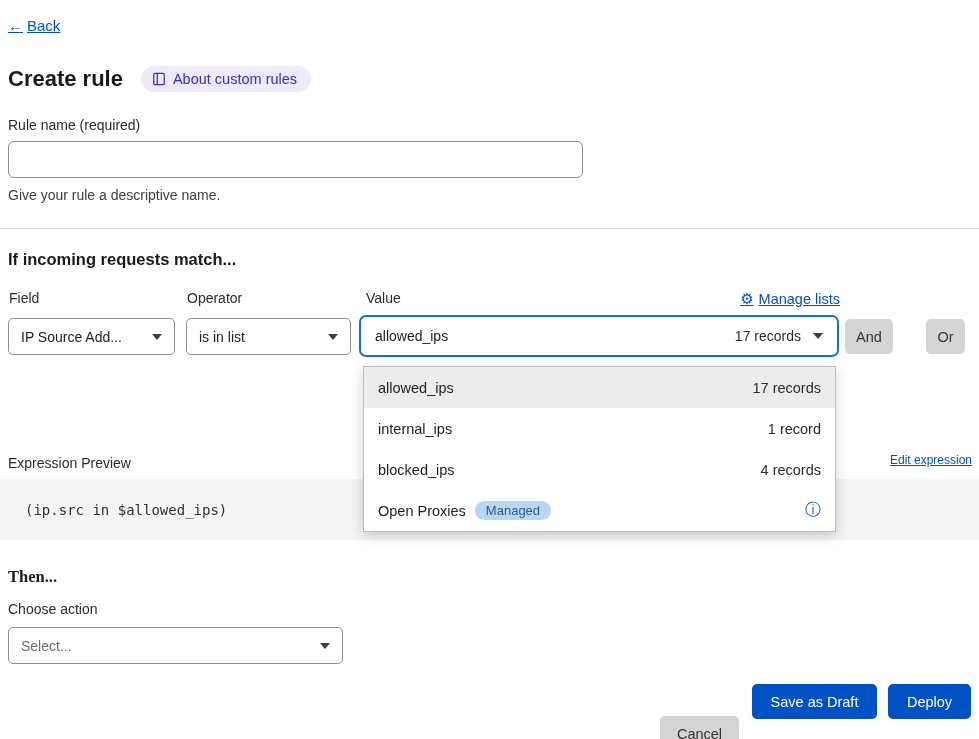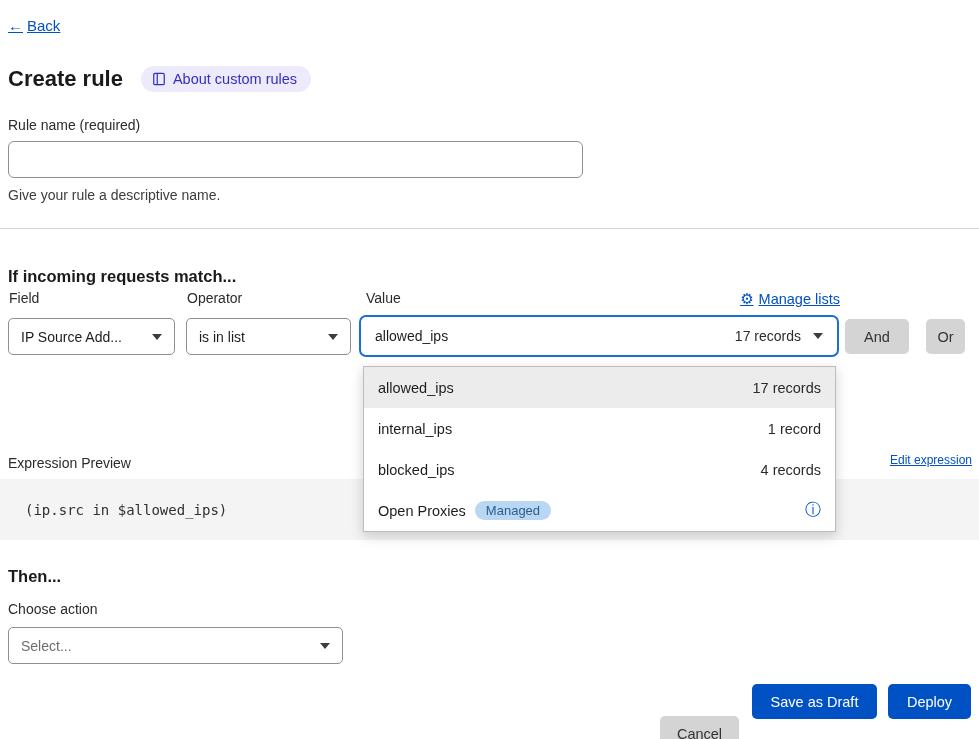--- a/index.html
+++ b/index.html
@@ -35,21 +35,21 @@
   .rule-name-label { top: 117px; left: 8px; }
   .text-input {
     top: 141px; left: 8px; width: 575px; height: 37px;
     border: 1px solid #8f8f8f; border-radius: 6px;
     font-size: 14px; padding: 0 12px;
     font-family: "Liberation Sans", sans-serif;
   }
   .helper { top: 187px; left: 8px; color: #3d3d3d; }
   .divider { top: 228px; left: 0; width: 979px; height: 1px; background: #d5d5d5; }
   .section-title { font-size: 16.5px; font-weight: bold; color: #1a1a1a; }
-  .match-title { top: 250px; left: 8px; margin-top: 17px; }
+  .match-title { top: 250px; left: 8px; }
   .col-label-field { top: 290px; left: 9px; }
   .col-label-operator { top: 290px; left: 187px; }
   .col-label-value { top: 290px; left: 366px; }
   .manage-lists { top: 290px; right: 139px; display: flex; align-items: center; gap: 5px; font-size: 14.5px; }
   .gear { text-decoration: none; font-size: 15px; }
   .select {
     height: 37px; background: #fff;
     border: 1px solid #8f8f8f; border-radius: 5px;
     display: flex; align-items: center; justify-content: space-between;
     padding: 0 12px; font-size: 14px; color: #1d1d1d; cursor: pointer;
@@ -71,21 +71,21 @@
     border-top: 6px solid #3d3d3d;
   }
   .btn {
     border: none; border-radius: 5px; height: 35px;
     font-size: 14.5px; cursor: pointer;
     font-family: "Liberation Sans", sans-serif;
     display: flex; align-items: center; justify-content: center;
   }
   .btn-gray { background: #d4d4d4; color: #333; }
   .btn-blue { background: #0051c3; color: #fff; }
-  .and-btn { top: 319px; left: 845px; width: 64px; }
+  .and-btn { top: 319px; left: 845px; width: 48px; }
   .or-btn  { top: 319px; left: 926px; width: 39px; }
   .menu {
     top: 366px; left: 363px; width: 473px;
     background: #fff; border: 1px solid #bdbdbd;
     box-shadow: 0 4px 12px rgba(0,0,0,0.18);
     z-index: 10;
   }
   .menu-row {
     height: 41px; display: flex; align-items: center; justify-content: space-between;
     padding: 0 14px; font-size: 14.5px; cursor: pointer; background: #fff;
@@ -101,21 +101,21 @@
   .expr-label { top: 455px; left: 8px; color: #2b2b2b; }
   .edit-expr { top: 453px; right: 7px; font-size: 12px; }
   .code-block {
     top: 479px; left: 0; width: 979px; height: 61px;
     background: #f4f4f4; display: flex; align-items: center;
     padding-left: 25px;
     font-family: "DejaVu Sans Mono", monospace;
     font-size: 14px; color: #303030;
     z-index: 1;
   }
-  .then-title { top: 567px; left: 8px; }
+  .then-title { top: 567px; left: 8px; font-family: Liberation Serif, serif; }
   .choose-action-label { top: 601px; left: 8px; }
   .action-select { top: 627px; left: 8px; width: 335px; color: #6e6e6e; }
   .cancel-btn { top: 716px; left: 660px; width: 79px; }
   .save-draft-btn { top: 684px; left: 752px; width: 125px; }
   .deploy-btn { top: 684px; left: 888px; width: 83px; }
   .book-icon-svg { display: block; }
 </style>
 </head>
 <body>
 

